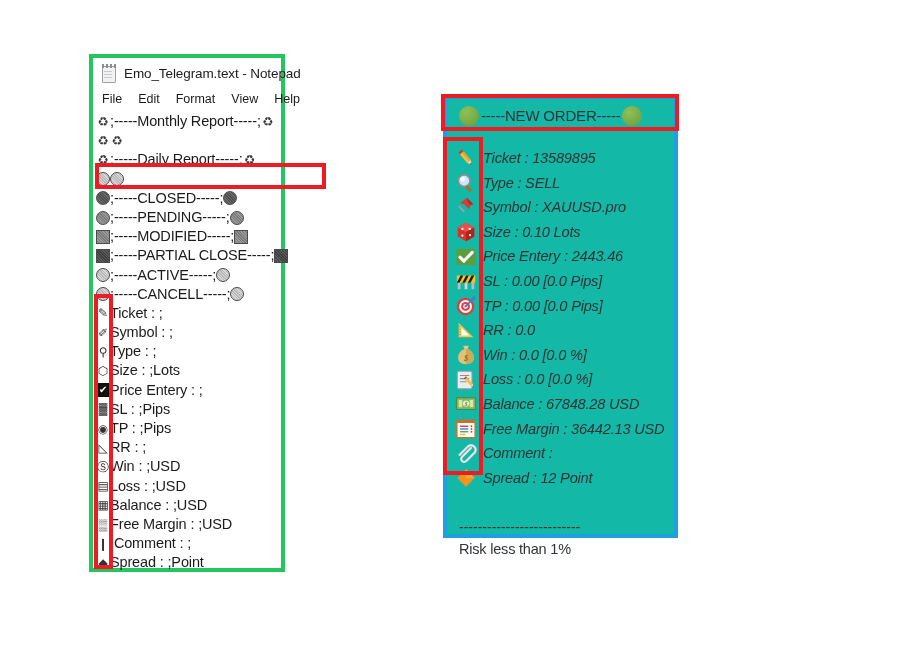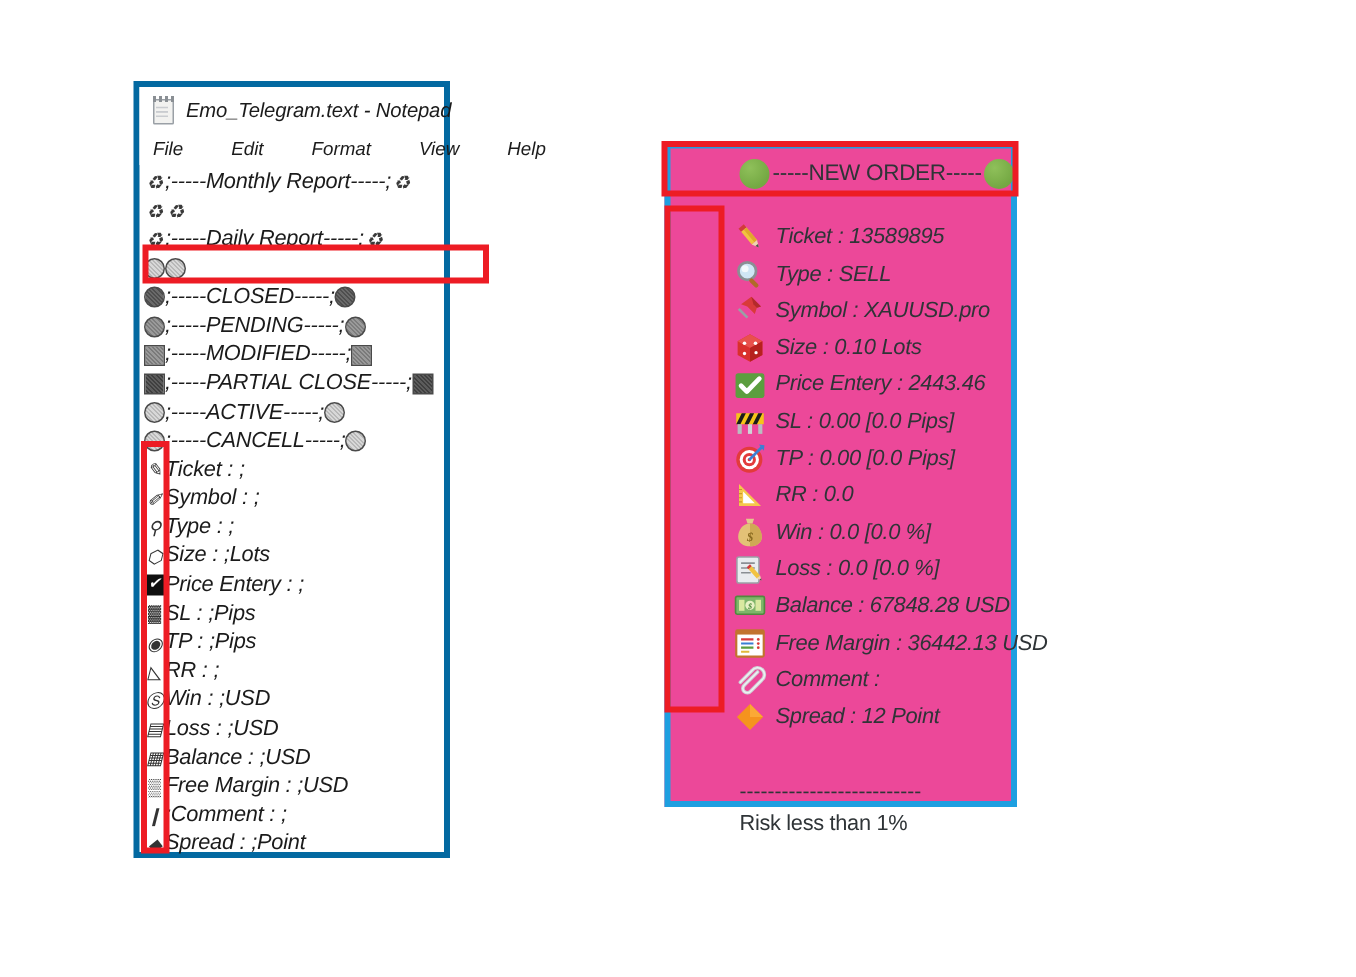--- a/index.html
+++ b/index.html
@@ -9,25 +9,24 @@
     font-family:"Liberation Sans", sans-serif;
     position:relative;
     overflow:hidden;
     -webkit-font-smoothing:antialiased;
   }
 
   
   #notepad-window{
     position:absolute;
     left:89px; top:54px;
-    width:211px; height:518px;
+    width:196px; height:518px;
     background:#ffffff;
-    border:4px solid #0369a1;
+    border:4px solid #22c55e;
     box-sizing:border-box;
-    font-style:italic;
   }
   #notepad-titlebar{
     height:30px;
     display:flex;align-items:center;
     padding-left:8px;
     background:#ffffff;
   }
   .np-icon{
     width:16px;height:18px;
     margin-right:7px;
@@ -54,21 +53,21 @@
     background-size:100% 3px;
   }
   #notepad-title{
     font-size:13.5px;color:#1b1b1b;white-space:nowrap;
     letter-spacing:-0.1px;
   }
   #notepad-menubar{
     height:22px;
     display:flex;align-items:center;
     padding-left:9px;
-    gap:32px;
+    gap:16px;
     background:#ffffff;
   }
   .np-menu-item{
     font-size:12.5px;color:#1b1b1b;cursor:default;
   }
   #notepad-body{
     padding:2px 0 0 3px;
     font-size:14.5px;
     color:#1b1b1b;
     line-height:19.2px;
@@ -124,24 +123,23 @@
   }
   .m-filled{
     background:#101010;color:#fff;font-size:10px;line-height:14px;
   }
 
   
   #telegram-card{
     position:absolute;
     left:443px;top:95px;
     width:235px;height:443px;
-    background:#ec4899;
+    background:#14b8a6;
     border:4px solid #1E9FE0;
     box-sizing:border-box;
-    padding-left:34px;
   }
   #tg-header-row{
     height:33px;
     display:flex;align-items:center;
     padding-left:12px;
     font-size:15px;color:#2f3437;
     letter-spacing:-0.2px;
     white-space:nowrap;
   }
   .green-dot{

